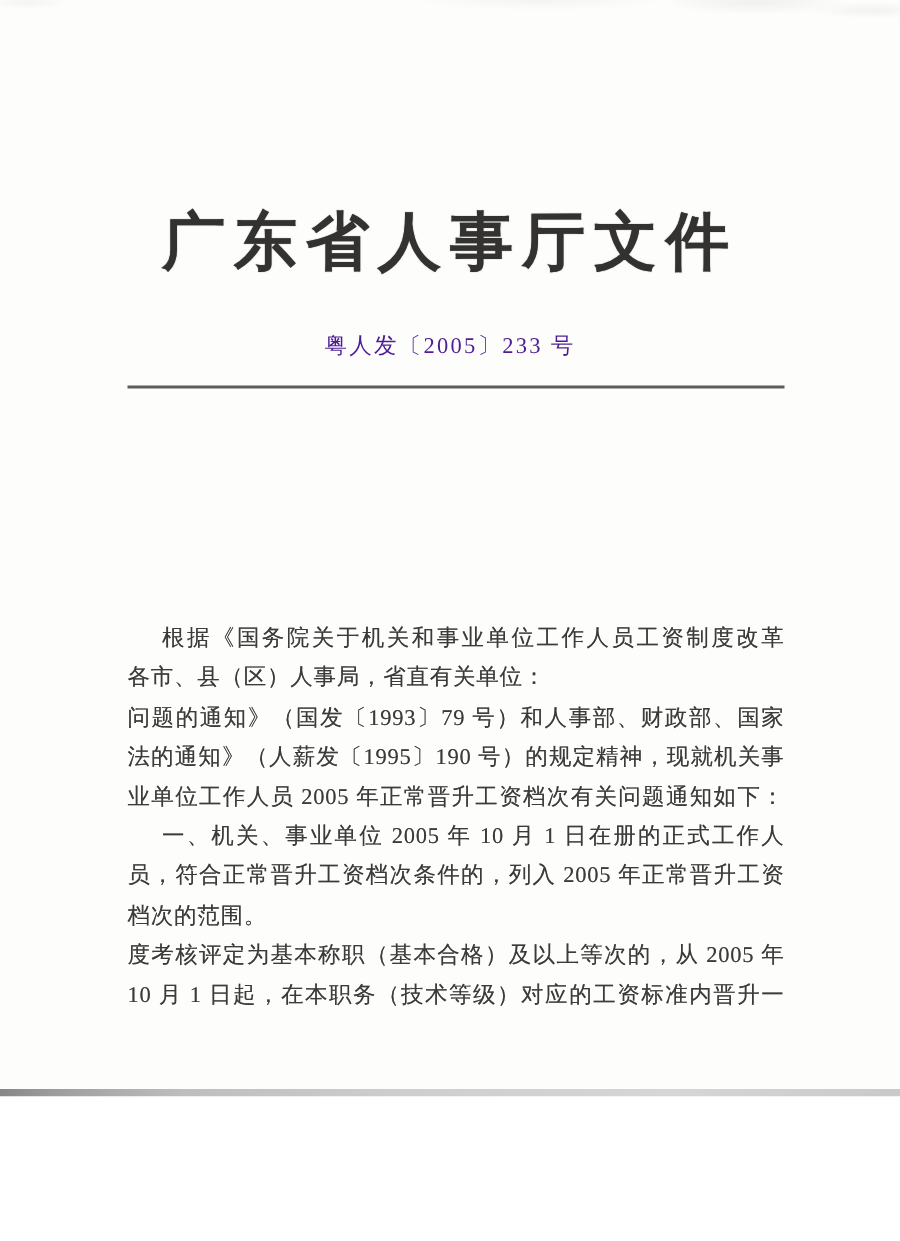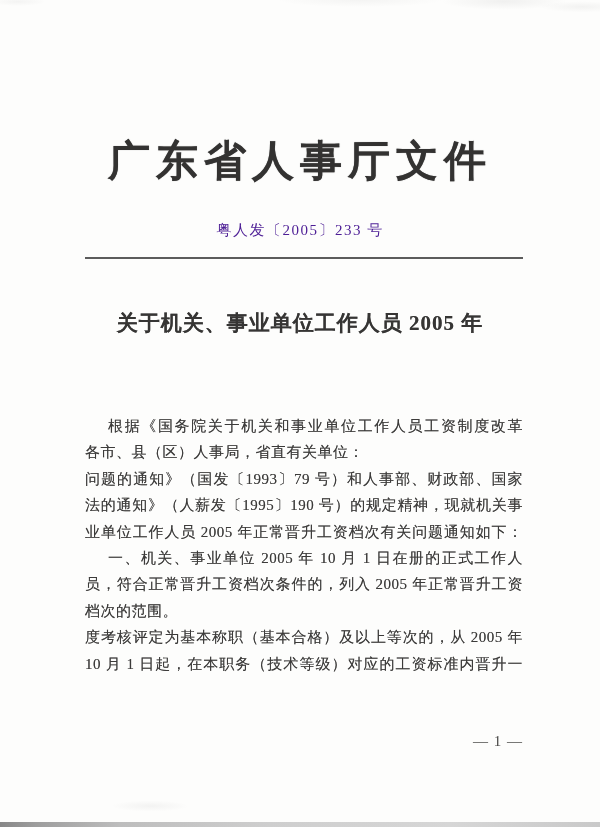--- a/index.html
+++ b/index.html
@@ -3,21 +3,21 @@
 <meta charset="utf-8">
 <style>
   * { margin: 0; padding: 0; box-sizing: border-box; }
   html, body {
     width: 600px; height: 827px;
     background: #ffffff;
     font-family: "Liberation Serif", "DejaVu Serif", serif;
   }
   .page {
     position: relative;
-    width: 600px; height: 827px;
+    width: 600px; height: 731px;
     background: #fdfdfc;
     overflow: hidden;
   }
   
   .scan-top {
     position: absolute; top: 0; left: 0;
     width: 100%; height: 34px;
     background:
       radial-gradient(ellipse 90px 12px at 84% 4%, rgba(70,70,70,0.07), transparent 70%),
       radial-gradient(ellipse 120px 10px at 60% 0%, rgba(70,70,70,0.05), transparent 70%),
@@ -104,21 +104,20 @@
 
   <div class="scan-top"></div>
 
   <div class="doc-title">广东省人事厅文件</div>
 
   <div class="doc-number">粤人发〔2005〕233 号</div>
 
   <div class="separator"></div>
 
   <div class="subject">
-    <div>关于机关、事业单位工作人员 2005 年</div>
   </div>
 
   <div class="body-text">
       <div class="line indent fill">根据《国务院关于机关和事业单位工作人员工资制度改革</div>
       <div class="line">各市、县（区）人事局，省直有关单位：</div>
       <div class="line fill">问题的通知》（国发〔1993〕79 号）和人事部、财政部、国家</div>
       <div class="line fill">法的通知》（人薪发〔1995〕190 号）的规定精神，现就机关事</div>
       <div class="line fill">业单位工作人员 2005 年正常晋升工资档次有关问题通知如下：</div>
       <div class="line indent fill">一、机关、事业单位 2005 年 10 月 1 日在册的正式工作人</div>
       <div class="line fill">员，符合正常晋升工资档次条件的，列入 2005 年正常晋升工资</div>

